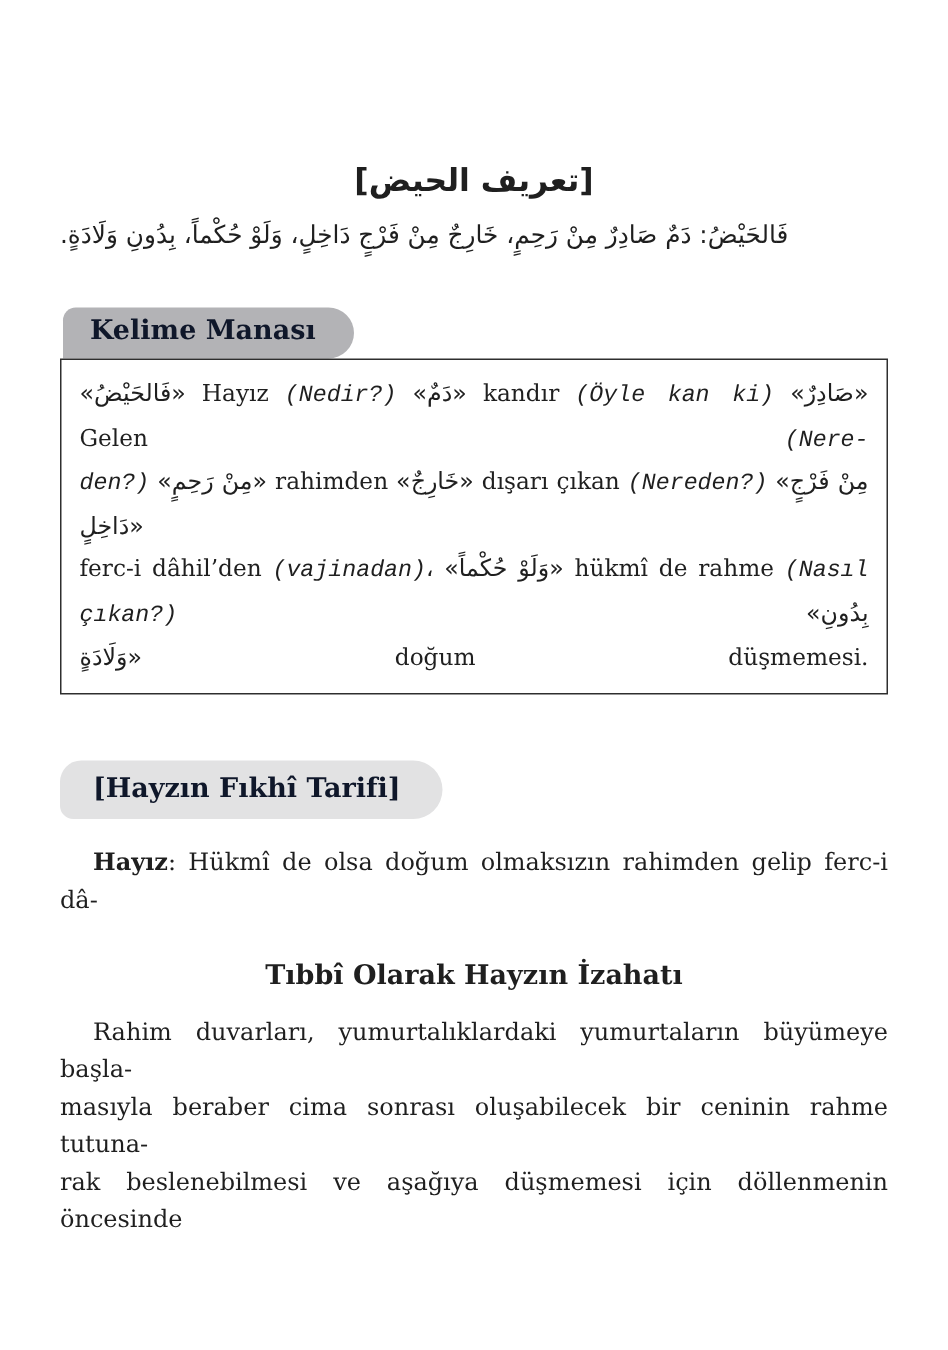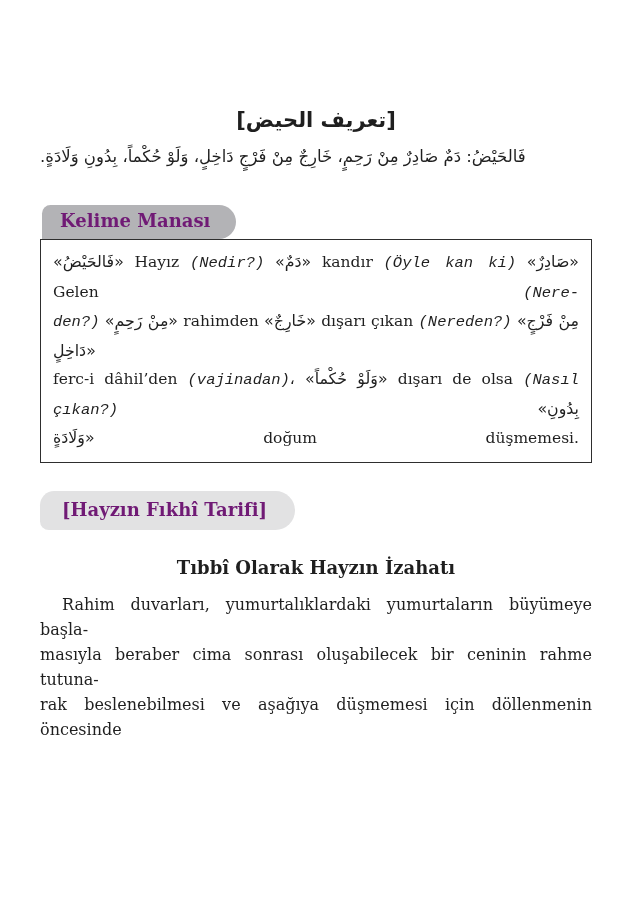--- a/index.html
+++ b/index.html
@@ -34,30 +34,30 @@
     font-family:"DejaVu Sans", sans-serif;
     font-size:16.5px;
     line-height:30px;
   }
   
   .tab{
     width:fit-content;
     font-weight:700;
     font-size:18px;
     line-height:22px;
-    color:#701a75;
+    color:#0f172a;
   }
   .tab1{
     margin:33px 0 0 2px;
     padding:5px 26px 7px 18px;
     background:var(--tab1-bg);
     border-radius:10px 20px 20px 0;
   }
   .tab2{
-    margin-top:28px;
+    margin-top:44px;
     padding:8px 28px 9px 22px;
     background:var(--tab2-bg);
     border-radius:16px 22px 22px 10px;
   }
   
   .word-box{
     border:1.5px solid var(--box-border);
     padding:8px 12px 9px;
     font-size:15.5px;
     line-height:28.5px;
@@ -84,27 +84,28 @@
 
   <div class="arabic-heading" dir="rtl">[تعريف الحيض]</div>
 
   <div class="arabic-def" dir="rtl">فَالحَيْضُ: دَمٌ صَادِرٌ مِنْ رَحِمٍ، خَارِجٌ مِنْ فَرْجٍ دَاخِلٍ، وَلَوْ حُكْماً، بِدُونِ وَلَادَةٍ.</div>
 
   <div class="tab tab1">Kelime Manası</div>
 
   <div class="word-box">
       <div class="pline"><span class="ar">«فَالحَيْضُ»</span><span> Hayız </span><span class="it">(Nedir?)</span><span> </span><span class="ar">«دَمٌ»</span><span> kandır </span><span class="it">(Öyle kan ki)</span><span> </span><span class="ar">«صَادِرٌ»</span><span> Gelen </span><span class="it">(Nere-</span></div>
       <div class="pline"><span class="it">den?)</span><span> </span><span class="ar">«مِنْ رَحِمٍ»</span><span> rahimden </span><span class="ar">«خَارِجٌ»</span><span> dışarı çıkan </span><span class="it">(Nereden?)</span><span> </span><span class="ar">«مِنْ فَرْجٍ دَاخِلٍ»</span></div>
-      <div class="pline"><span>ferc-i dâhil’den </span><span class="it">(vajinadan)</span><span>، </span><span class="ar">«وَلَوْ حُكْماً»</span><span> dışarı de olsa </span><span class="it">(Nasıl çıkan?)</span><span> </span><span class="ar">«بِدُونِ</span></div>
+      <div class="pline"><span>ferc-i dâhil’den </span><span class="it">(vajinadan)</span><span>، </span><span class="ar">«وَلَوْ حُكْماً»</span><span> hükmî de rahme </span><span class="it">(Nasıl çıkan?)</span><span> </span><span class="ar">«بِدُونِ</span></div>
       <div class="pline"><span class="ar">وَلَادَةٍ»</span><span> doğum düşmemesi.</span></div>
     </div>
 
   <div class="tab tab2">[Hayzın Fıkhî Tarifi]</div>
 
   <div class="fiqh-para para indent">
+      <div class="pline"><span class="b">Hayız</span><span>: Hükmî de olsa doğum olmaksızın rahimden gelip ferc-i dâ-</span></div>
     </div>
 
 
   <div class="h-center h-medical">Tıbbî Olarak Hayzın İzahatı</div>
 
   <div class="body-para para indent para1">
       <div class="pline"><span>Rahim duvarları, yumurtalıklardaki yumurtaların büyümeye başla-</span></div>
       <div class="pline"><span>masıyla beraber cima sonrası oluşabilecek bir ceninin rahme tutuna-</span></div>
       <div class="pline"><span>rak beslenebilmesi ve aşağıya düşmemesi için döllenmenin öncesinde</span></div>
     </div>

